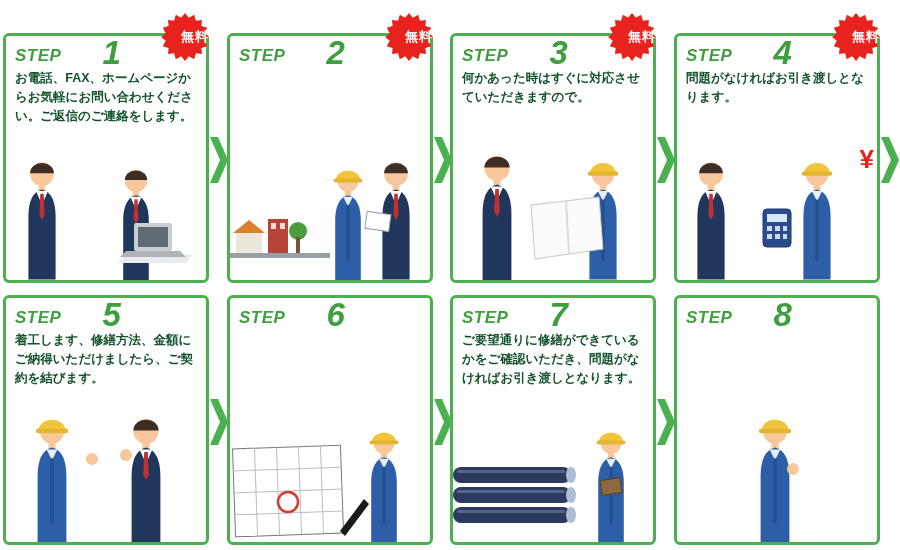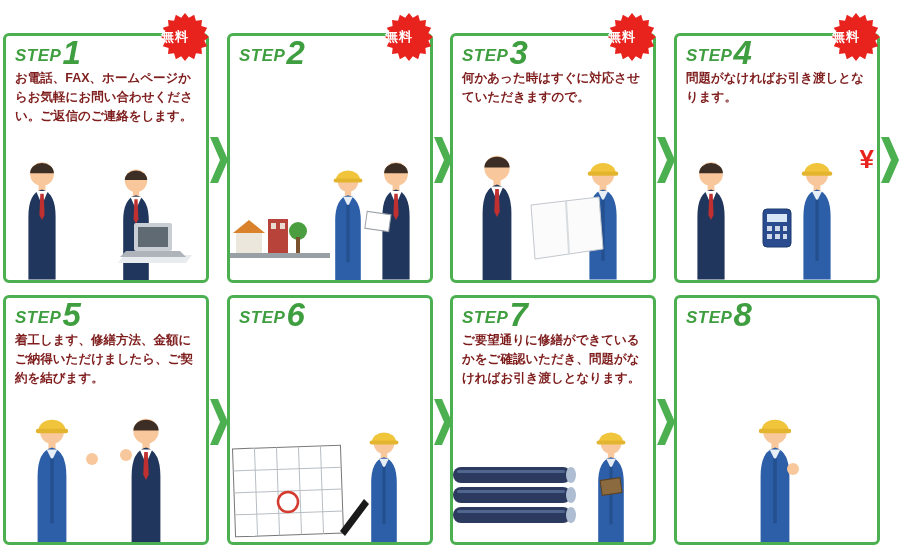--- a/index.html
+++ b/index.html
@@ -6,33 +6,33 @@
   .board{
     position:relative;width:900px;height:550px;background:#ffffff;overflow:hidden;
     font-family:"Liberation Sans","DejaVu Sans",sans-serif;
   }
   .card{
     position:absolute;width:206px;height:250px;background:#ffffff;
     border:3px solid #4cb050;border-radius:6px;box-sizing:border-box;
   }
   .step-label{
     display:flex;align-items:flex-end;margin:4px 0 0 9px;
-    color:#3f9e3f;font-weight:bold;font-style:italic;line-height:1;
+    color:#3f9e3f;font-weight:bold;font-style:italic;line-height:1;gap:40px;
   }
   .step-word{font-size:17px;letter-spacing:.5px;padding-bottom:2px;}
   .step-num{font-size:33px;line-height:.8;margin-left:1px;}
   .card-text{
-    margin:3px 9px 0 9px;font-size:12.5px;font-weight:bold;color:#7f1d1d;
+    margin:3px 9px 0 9px;font-size:12.5px;font-weight:bold;color:#14532d;
     line-height:1.5;letter-spacing:0;
   }
   .illus{position:absolute;left:0;bottom:0;width:200px;height:135px;}
   .illus svg{display:block;}
   .badge{
     position:absolute;width:48px;height:48px;z-index:3;
-    display:flex;align-items:center;justify-content:flex-start;
+    display:flex;align-items:center;justify-content:flex-end;
   }
   .badge svg{position:absolute;inset:0;width:48px;height:48px;}
   .badge-text{
     position:relative;color:#ffffff;font-size:13px;font-weight:bold;letter-spacing:1px;
   }
   .arrow{position:absolute;width:18px;height:46px;z-index:2;}
   .yen{
     position:absolute;right:3px;top:108px;color:#e8231d;
     font-size:26px;font-weight:bold;z-index:2;
   }

